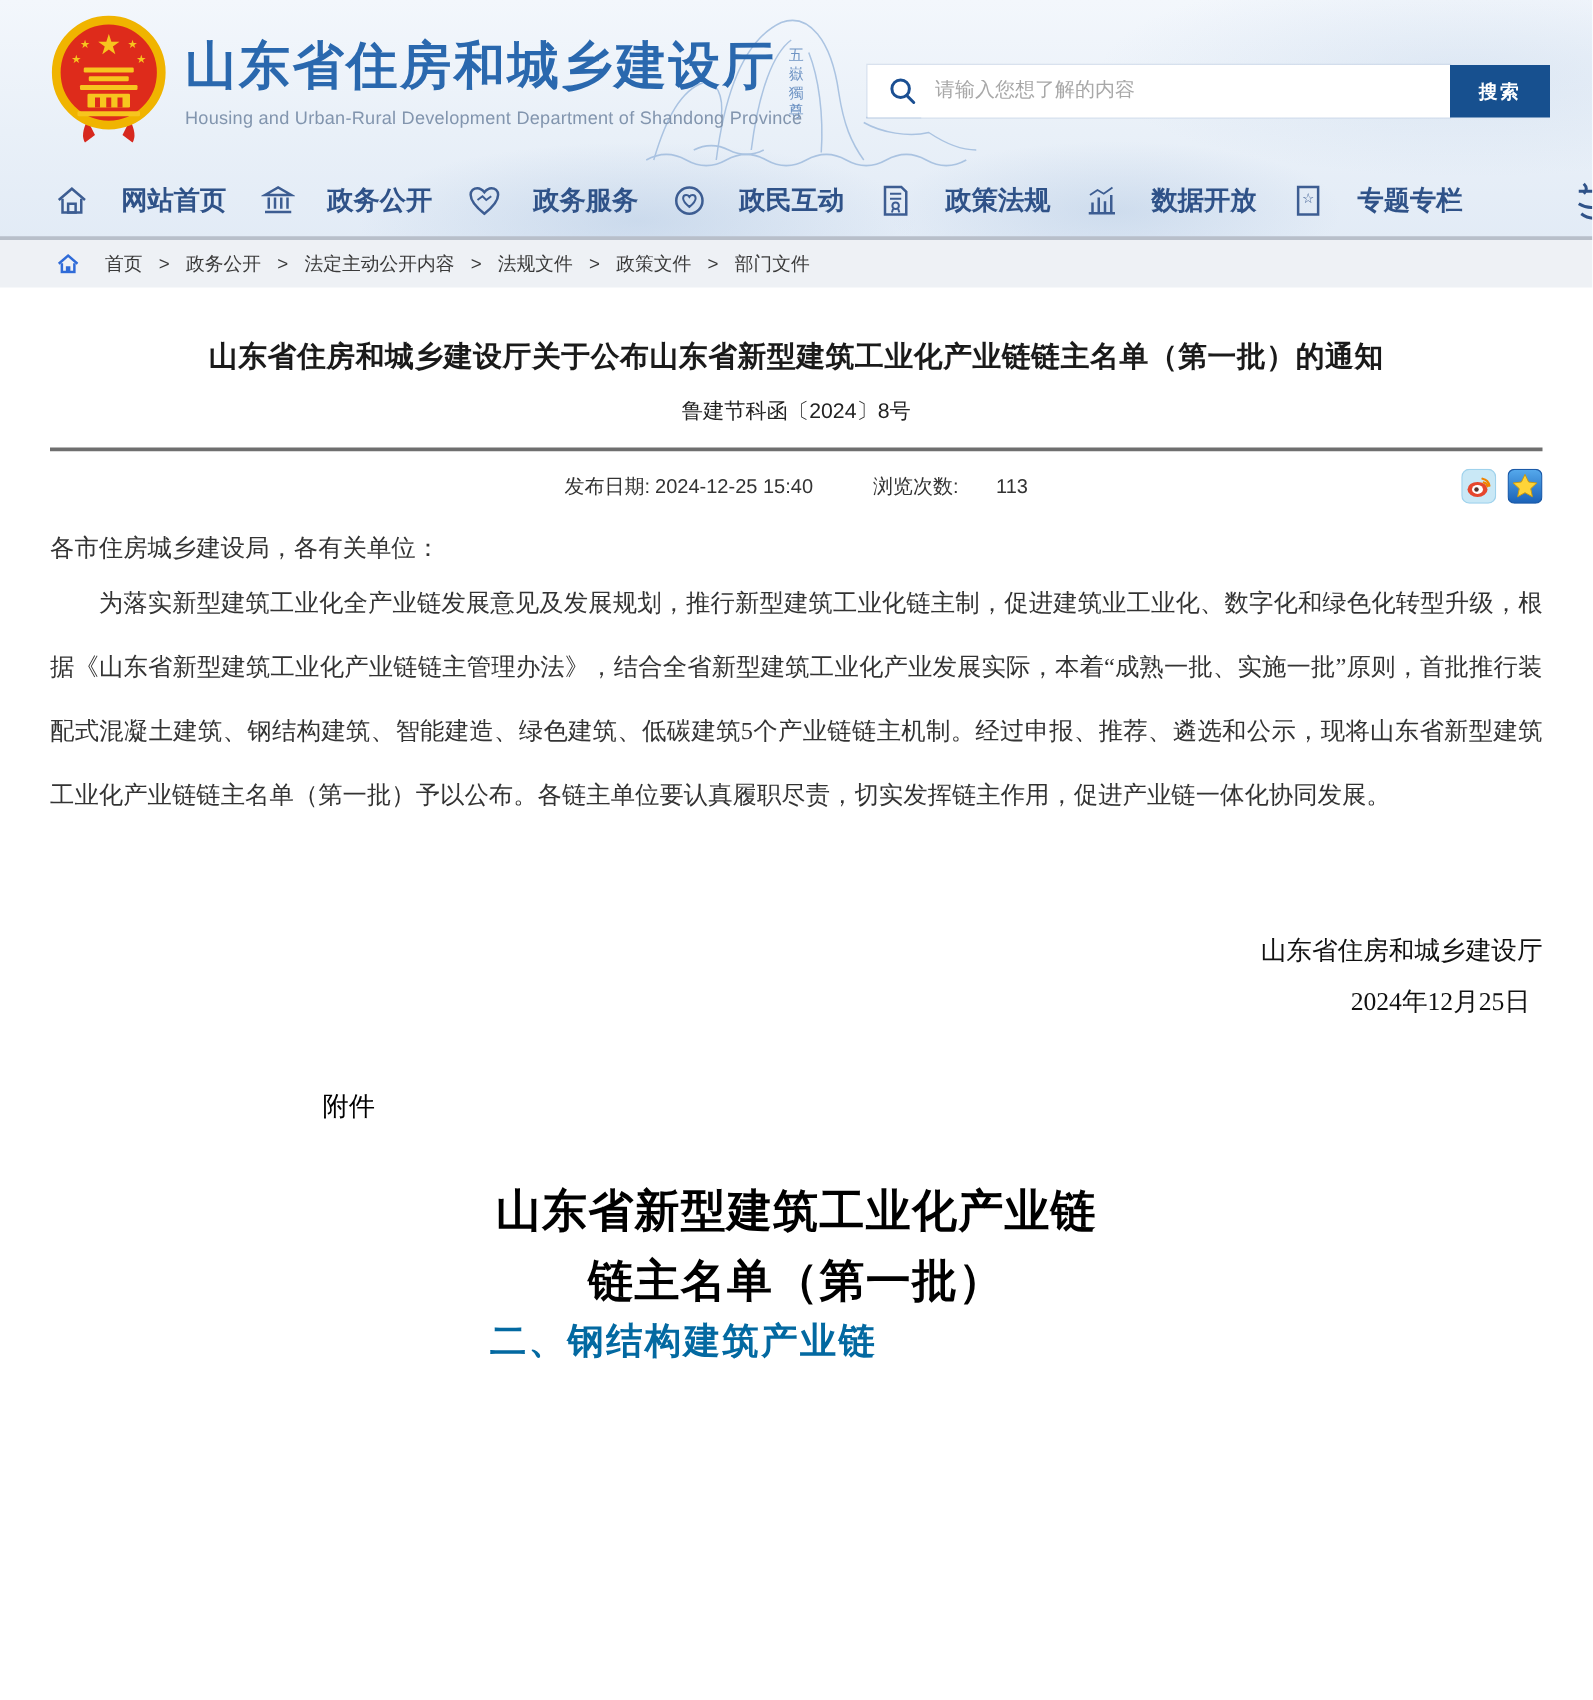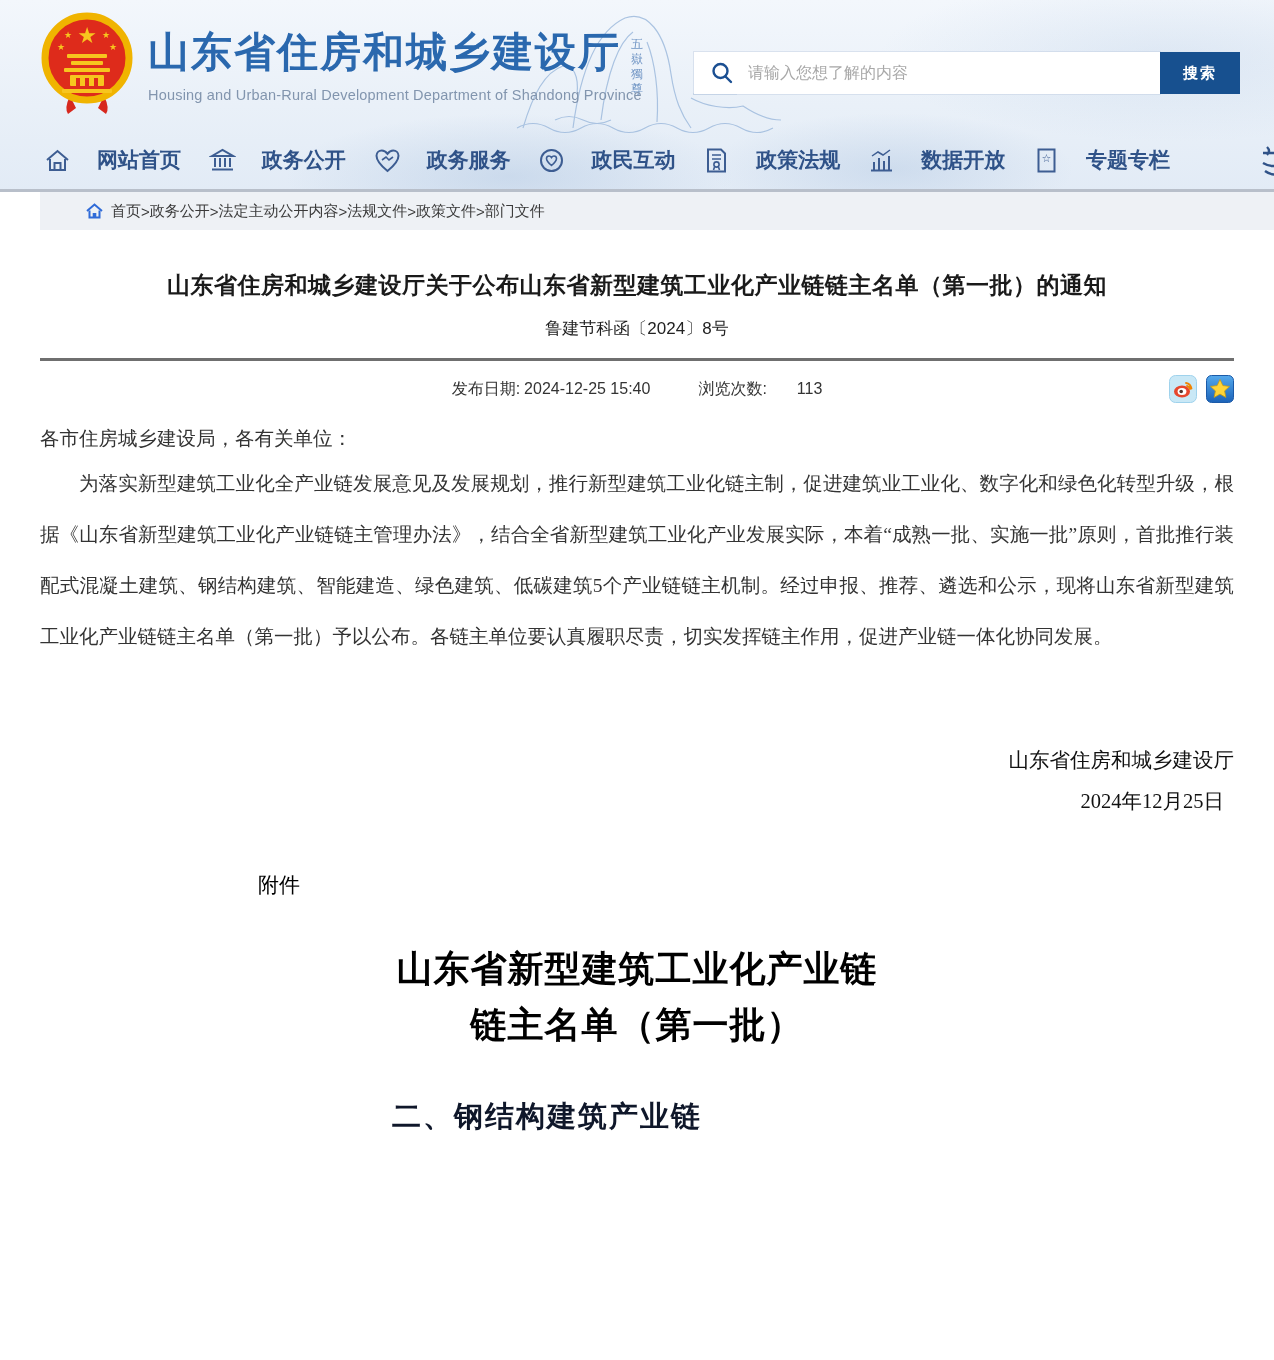--- a/index.html
+++ b/index.html
@@ -50,21 +50,21 @@
     position:relative; height:61px; display:flex; align-items:center;
     justify-content:space-between; padding:0 104px 0 44px;
     border-bottom:3px solid #b8bfca;
   }
   .nav-item { display:flex; align-items:center; gap:26px; cursor:pointer; }
   .nav-item .label { font-size:21px; font-weight:bold; color:#2f5288; }
   .nav-clip { position:absolute; right:0; top:14px; width:13px; overflow:hidden; }
   
   .breadcrumb {
     height:38px; background:#eef1f5; display:flex; align-items:center;
-    padding-left:46px; font-size:15px; color:#3a3a3a; gap:0;margin-left:40px;
+    padding-left:46px; font-size:15px; color:#3a3a3a; gap:13px;
   }
   .breadcrumb .home-glyph { margin-right:8px; display:flex; }
   .crumb { cursor:pointer; }
   .crumb-sep { color:#3a3a3a; }
   
   .content { padding:0 40px; }
   .art-title {
     margin-top:40px; text-align:center; font-size:23px; font-weight:bold;
     color:#1a1a1a; letter-spacing:.5px;
   }
@@ -94,21 +94,21 @@
   .signature { margin-top:84px; text-align:right; font-family:"Liberation Serif", serif; color:#111; }
   .signer { font-size:20.5px; }
   .sign-date { font-size:20.5px; margin-top:13px; padding-right:10px; }
   
   .appendix-label { margin-top:56px; margin-left:218px; font-size:21px; color:#000; }
   .appendix-title {
     margin-top:42px; text-align:center; font-family:"Liberation Serif", serif;
     font-weight:bold; font-size:36px; line-height:56px; color:#000; letter-spacing:1px;
   }
   .appendix-heading {
-    margin-top:44px; margin-left:352px; font-size:29px; font-weight:bold; color:#0f172a;
+    margin-left:352px; font-size:29px; font-weight:bold; color:#0369a1;
     letter-spacing:2px;
   }
   .appendix-company {
     margin-top:40px; margin-left:412px; font-family:"Liberation Serif", serif;
     font-size:28px; font-weight:600; color:#111; letter-spacing:7px;
   }
 </style>
 </head>
 <body>
 

